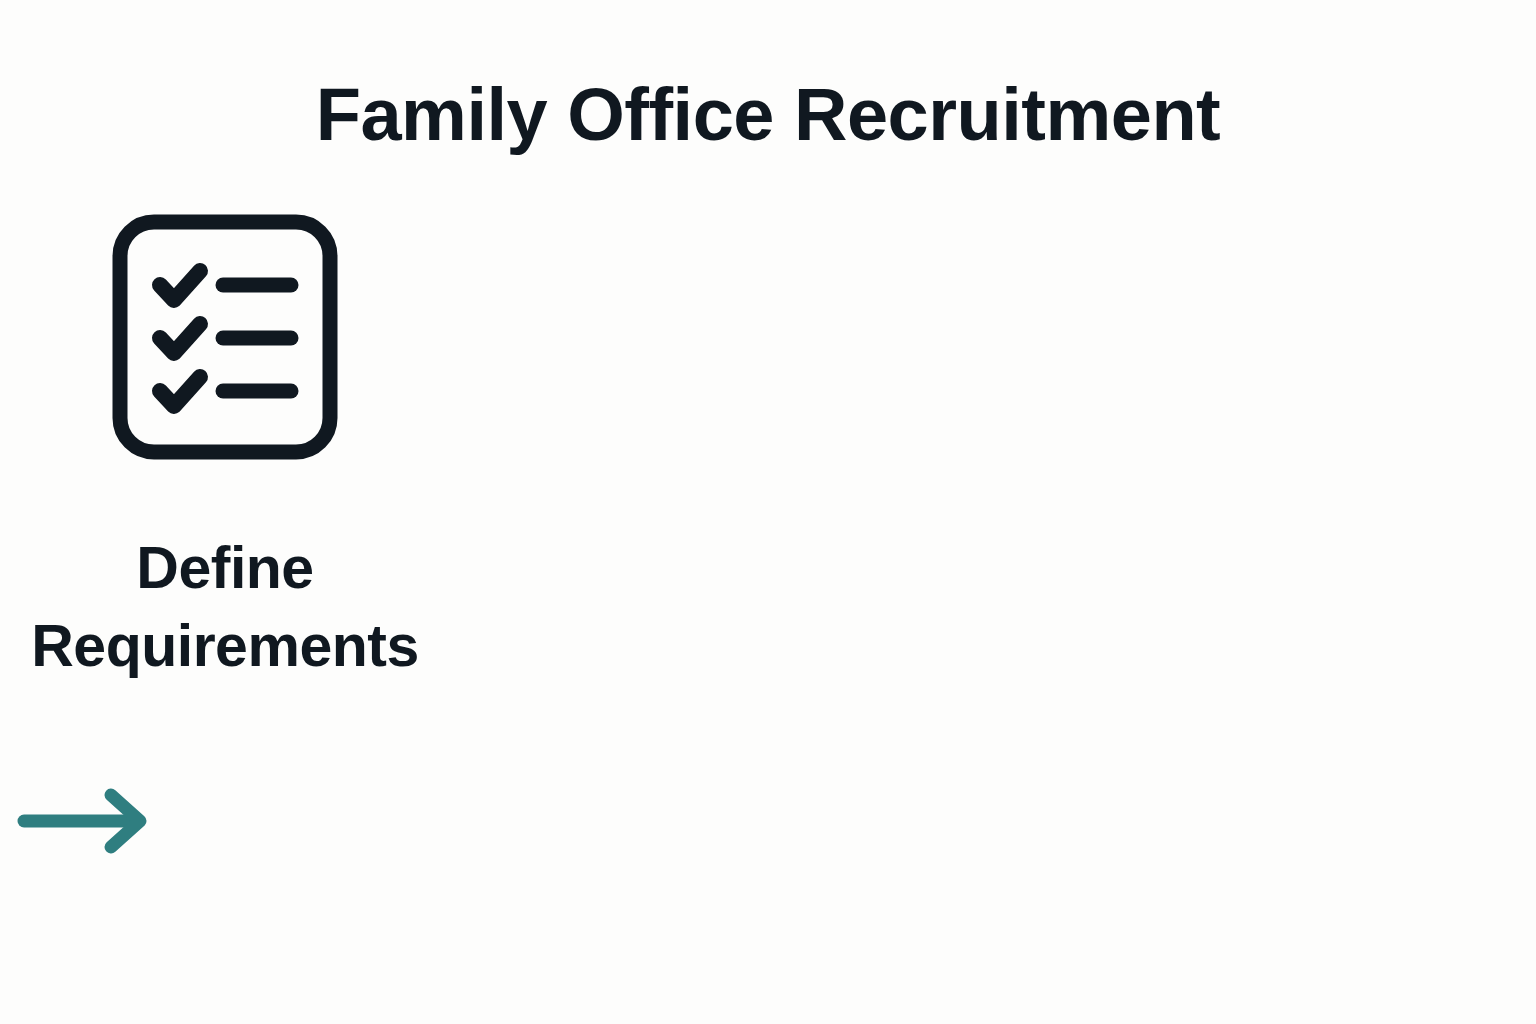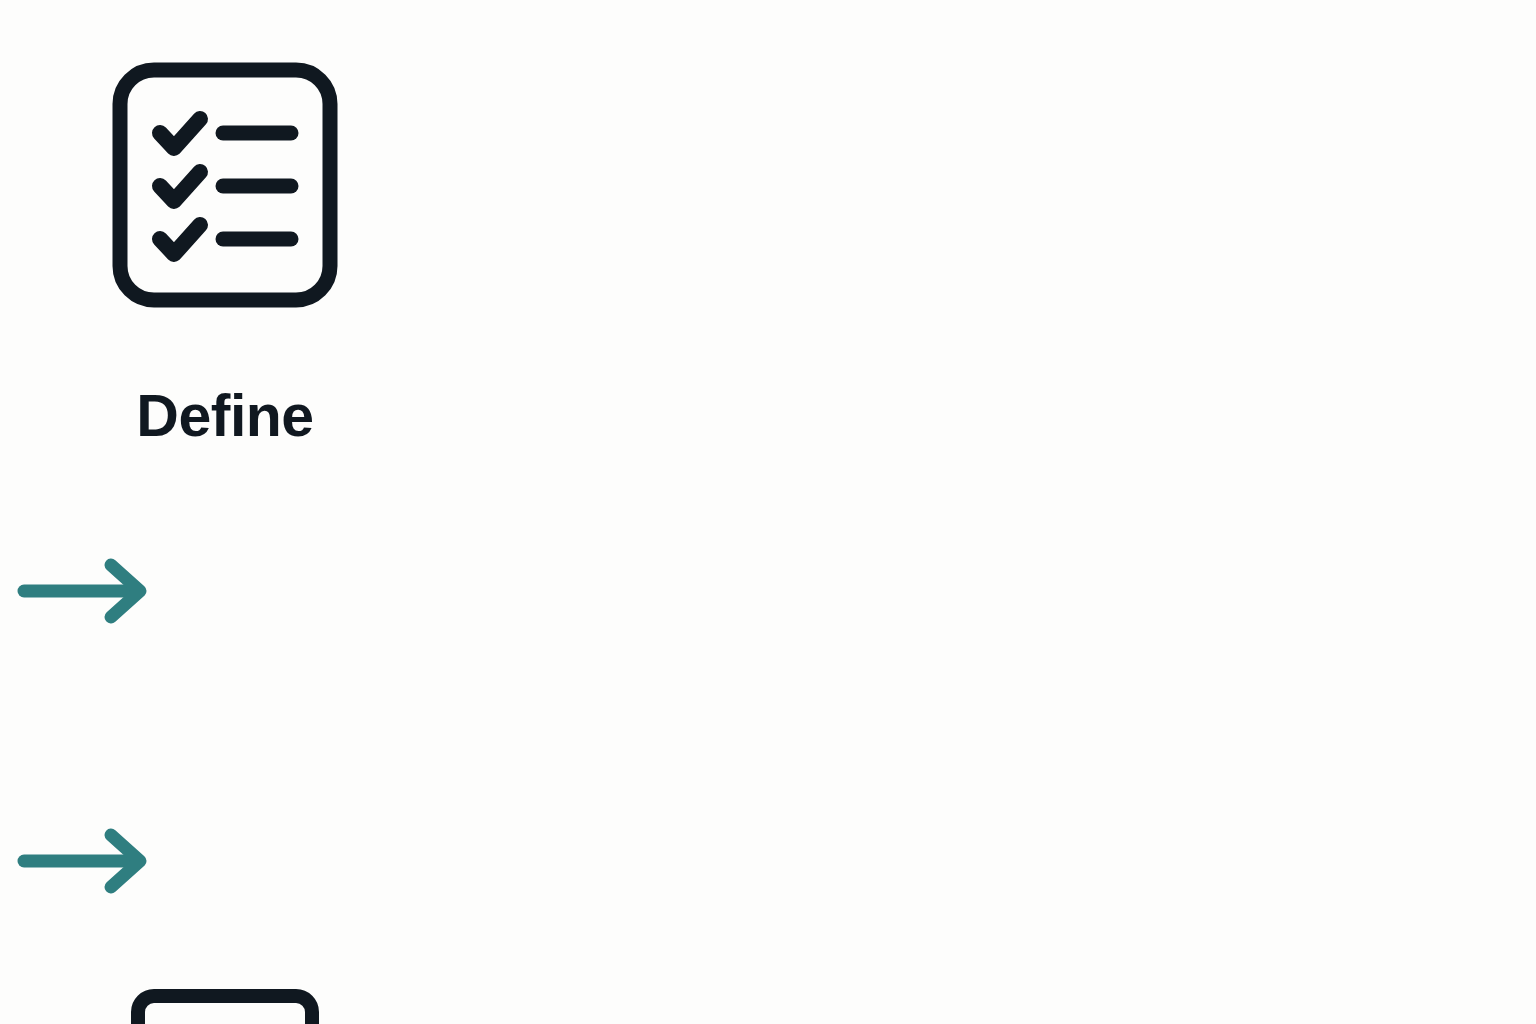--- a/index.html
+++ b/index.html
@@ -82,20 +82,21 @@
     justify-content: center;
     flex: 0 0 auto;
   }
   .arrow svg { display: block; }
 </style>
 </head>
 <body>
 
 <div id="infographic">
 
+  <div class="title">Family Office Recruitment</div>
 
   <div class="flow">
 
     <div class="step step-1">
       <div class="icon-box">
         <span>
           <svg width="228" height="248" viewBox="0 0 228 248" fill="none" aria-hidden="true">
             <rect x="9" y="9" width="210" height="230" rx="34" ry="34" stroke="#101820" stroke-width="15" fill="none"></rect>
 
             <path d="M49 72 L63 87 L89 58" stroke="#101820" stroke-width="16" stroke-linecap="round" stroke-linejoin="round" fill="none"></path>
@@ -104,20 +105,21 @@
             <path d="M49 125 L63 140 L89 111" stroke="#101820" stroke-width="16" stroke-linecap="round" stroke-linejoin="round" fill="none"></path>
             <line x1="112" y1="125" x2="180" y2="125" stroke="#101820" stroke-width="15" stroke-linecap="round"></line>
 
             <path d="M49 178 L63 193 L89 164" stroke="#101820" stroke-width="16" stroke-linecap="round" stroke-linejoin="round" fill="none"></path>
             <line x1="112" y1="178" x2="180" y2="178" stroke="#101820" stroke-width="15" stroke-linecap="round"></line>
           </svg>
         </span>
       </div>
       <div class="caption">
         <span class="ln">Define</span>
+        <span class="ln">Requirements</span>
       </div>
     </div>
 
     <div class="arrow">
       <span>
         <svg width="140" height="70" viewBox="0 0 140 70" fill="none" aria-hidden="true">
           <line x1="9" y1="35" x2="120" y2="35" stroke="#2f7e80" stroke-width="13" stroke-linecap="round"></line>
           <path d="M96 9 L125 35 L96 61" stroke="#2f7e80" stroke-width="13" stroke-linecap="round" stroke-linejoin="round" fill="none"></path>
         </svg>
       </span>

